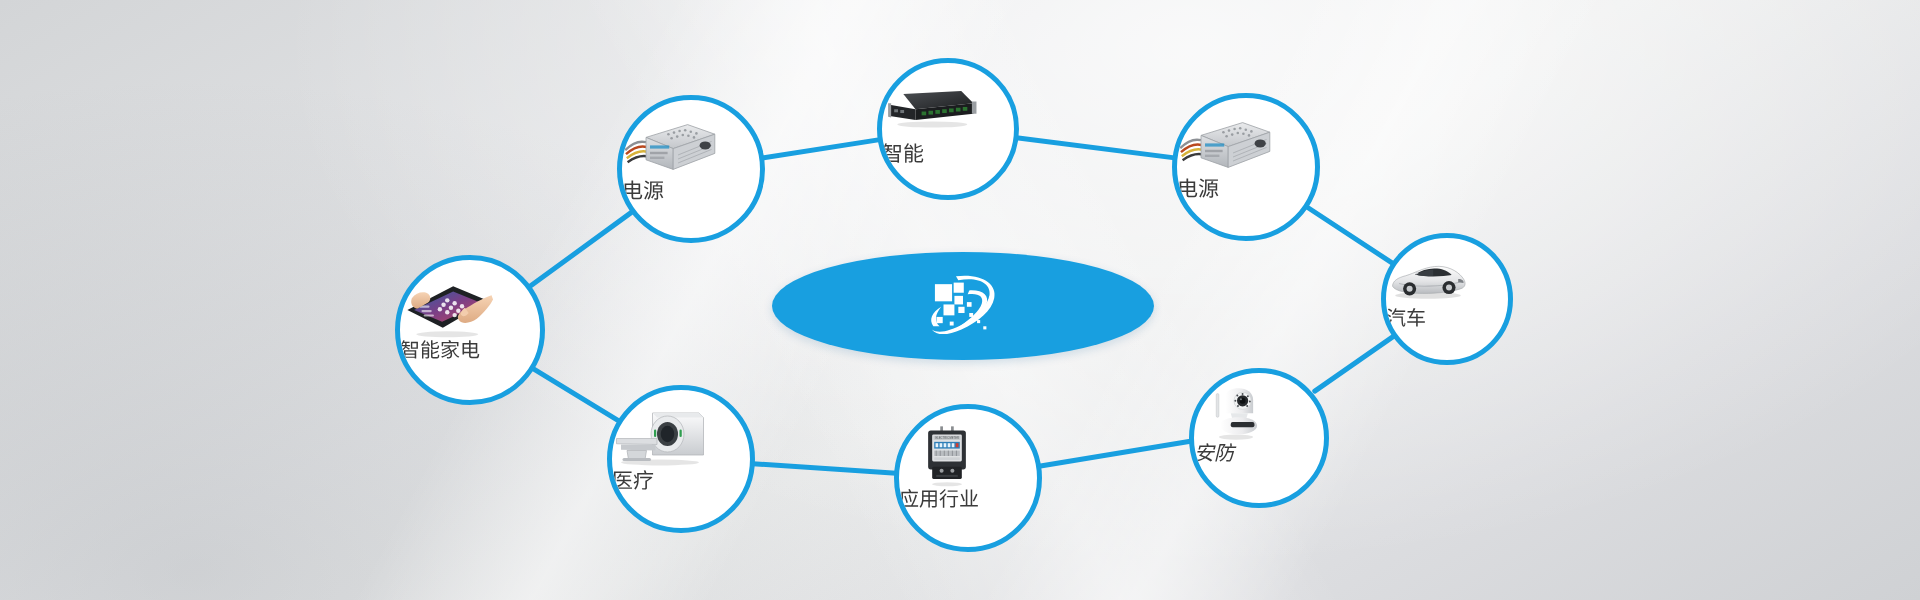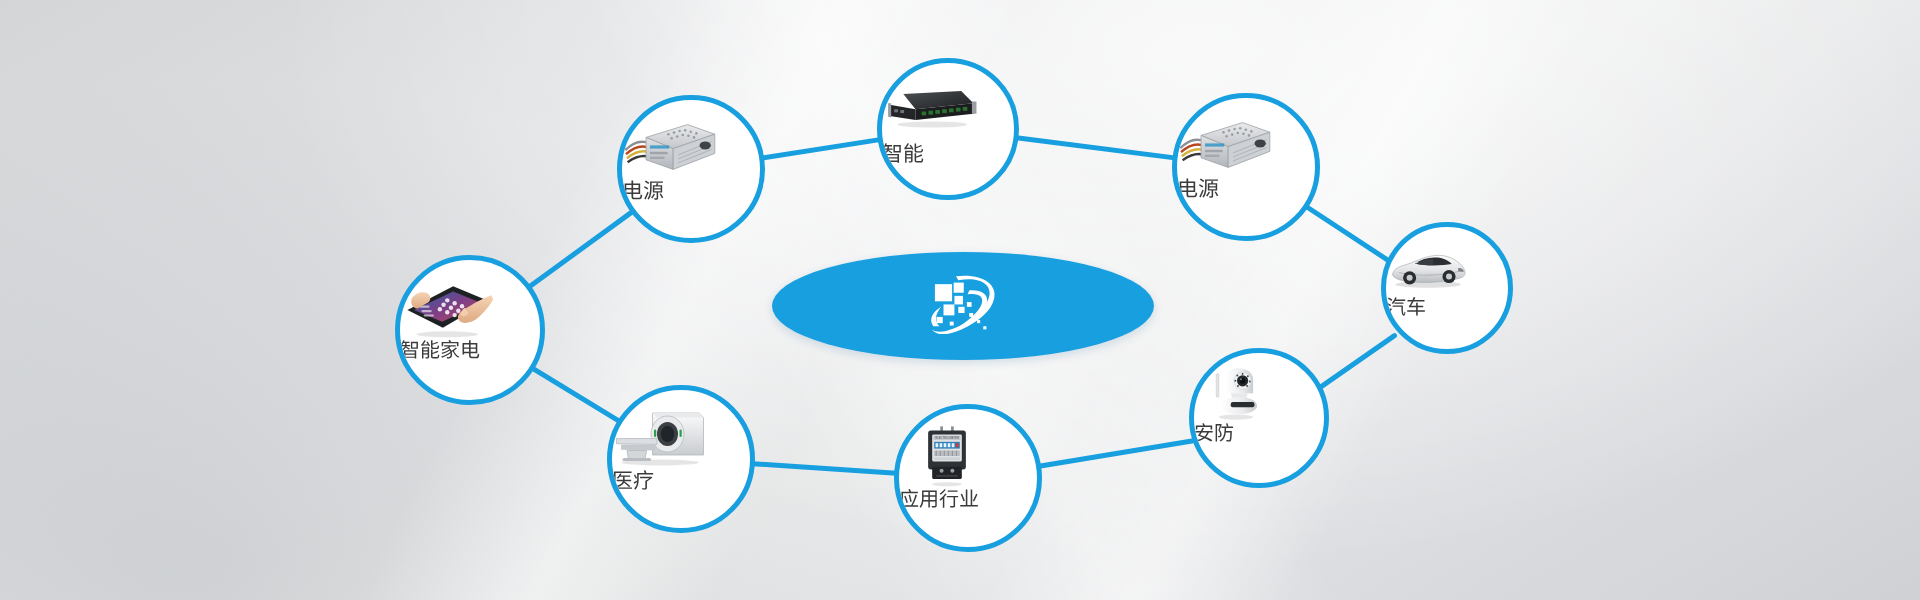--- a/index.html
+++ b/index.html
@@ -282,21 +282,21 @@
       <path d="M64 40 L116 22 L116 46 L64 66 Z" fill="#cdd0d4" stroke="#9da1a6" stroke-width="1"></path>
       <g stroke="#9ea2a7" stroke-width="1" opacity="0.8">
         <path d="M70 48 L112 31"></path>
             <path d="M70 53 L112 36"></path>
             <path d="M70 58 L112 41"></path>
       </g>
       <ellipse cx="104" cy="36" rx="7" ry="5" fill="#3f4246"></ellipse>
     </svg></div>
       <div class="node-label" style="color: rgb(59, 59, 59);">电源</div>
     </div>
-    <div class="node" data-size="sm" style="left: 1381px; top: 222px; width: 132px; height: 132px; border-color: rgb(24, 159, 224);">
+    <div class="node" data-size="sm" style="left: 1381px; top: 233px; width: 132px; height: 132px; border-color: rgb(24, 159, 224);">
       <div class="node-art">
     <svg viewBox="0 0 128 66" width="100%" height="100%">
       <defs>
         <linearGradient id="carBody" x1="0" y1="0" x2="0" y2="1">
           <stop offset="0" stop-color="#fdfdfd"></stop>
               <stop offset="0.55" stop-color="#e3e4e6"></stop>
           <stop offset="1" stop-color="#b9bcc0"></stop>
         </linearGradient>
       </defs>
       <ellipse cx="64" cy="58" rx="50" ry="5" fill="#000" opacity="0.12"></ellipse>
@@ -313,21 +313,21 @@
 
       <circle cx="36" cy="48" r="10" fill="#2a2d30"></circle>
       <circle cx="36" cy="48" r="4.6" fill="#c8cbce"></circle>
       <circle cx="96" cy="46" r="10" fill="#2a2d30"></circle>
       <circle cx="96" cy="46" r="4.6" fill="#c8cbce"></circle>
 
       <path d="M50 24 L44 22 L46 26 Z" fill="#cfd2d5"></path>
     </svg></div>
       <div class="node-label" style="color: rgb(59, 59, 59);">汽车</div>
     </div>
-    <div class="node" data-size="sm" style="left: 1189px; top: 348px; width: 140px; height: 140px; border-color: rgb(24, 159, 224);">
+    <div class="node" data-size="sm" style="left: 1189px; top: 368px; width: 140px; height: 140px; border-color: rgb(24, 159, 224); font-style: italic;">
       <div class="node-art">
     <svg viewBox="0 0 92 82" width="100%" height="100%">
       <defs>
         <linearGradient id="camG" x1="0" y1="0" x2="1" y2="0">
           <stop offset="0" stop-color="#ffffff"></stop>
               <stop offset="0.6" stop-color="#ececee"></stop>
           <stop offset="1" stop-color="#c9ccd0"></stop>
         </linearGradient>
       </defs>
       <ellipse cx="46" cy="76" rx="26" ry="4" fill="#000" opacity="0.10"></ellipse>

